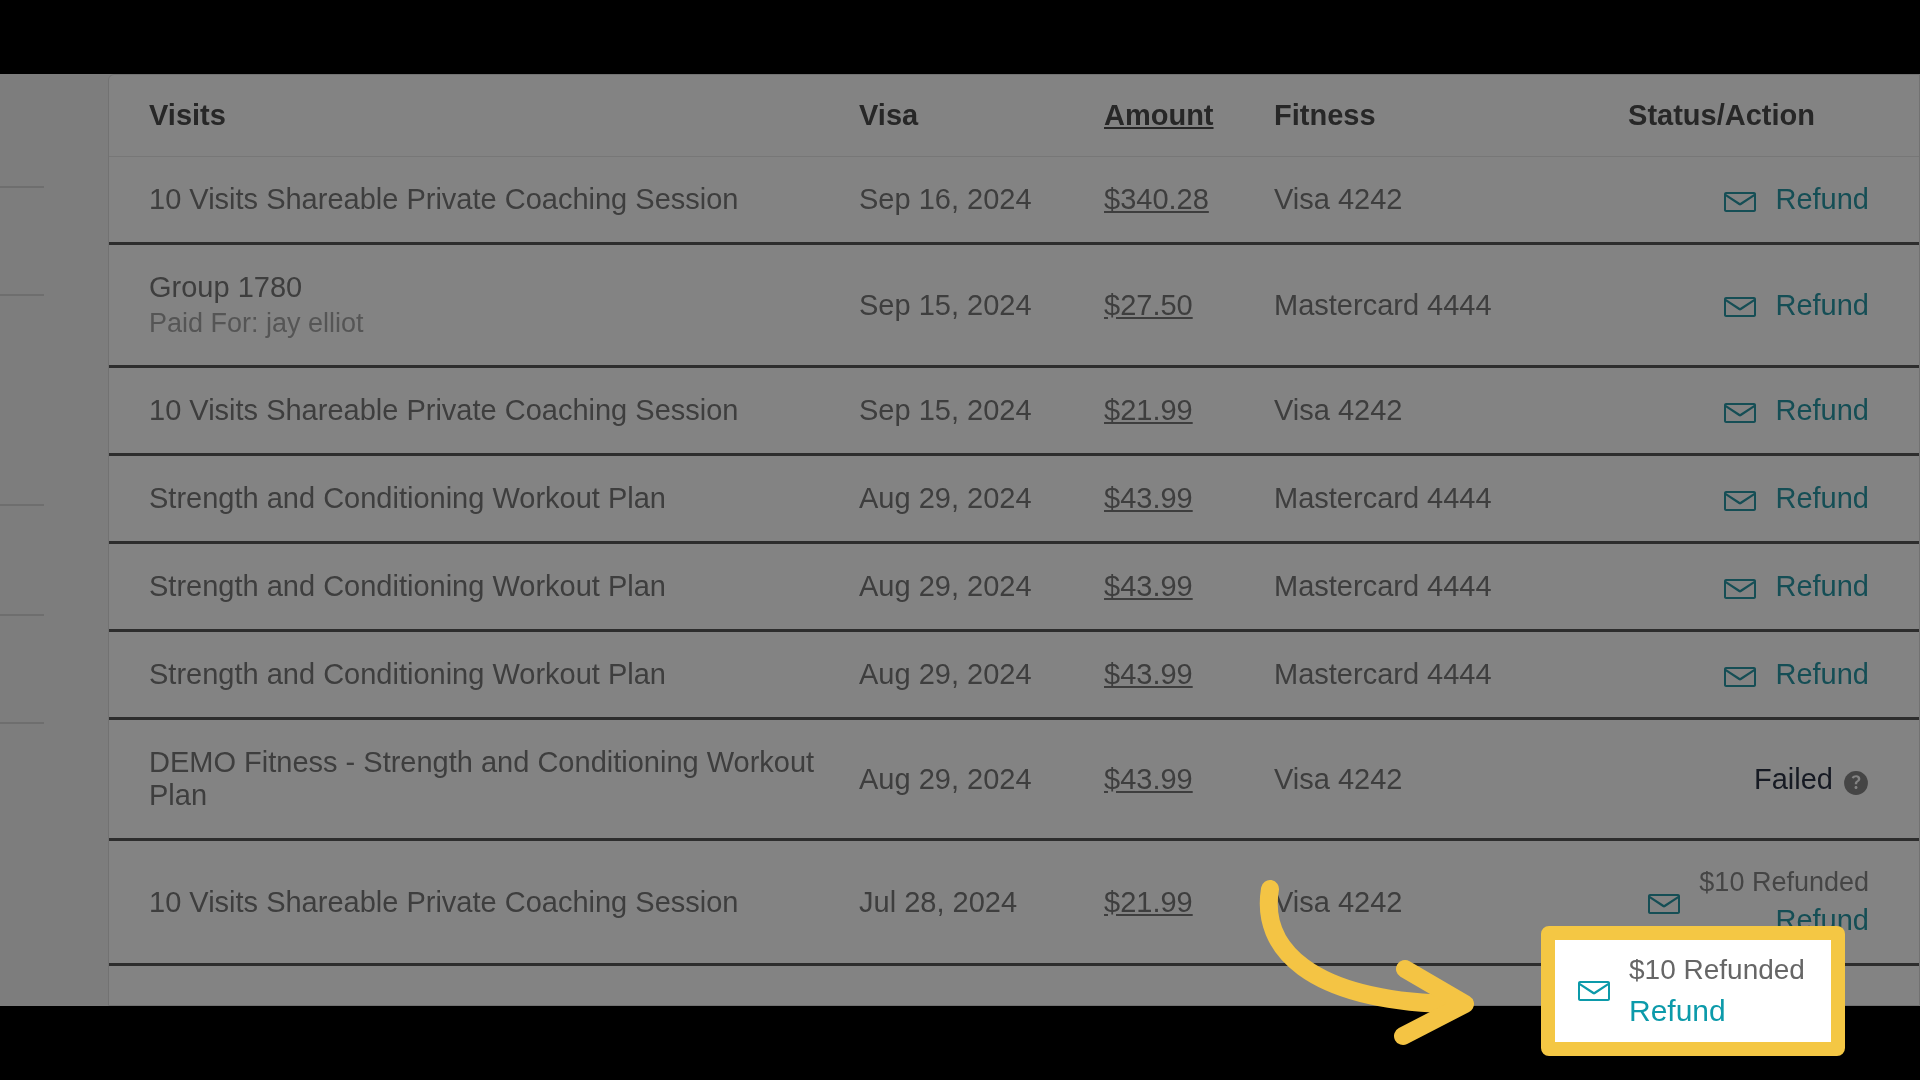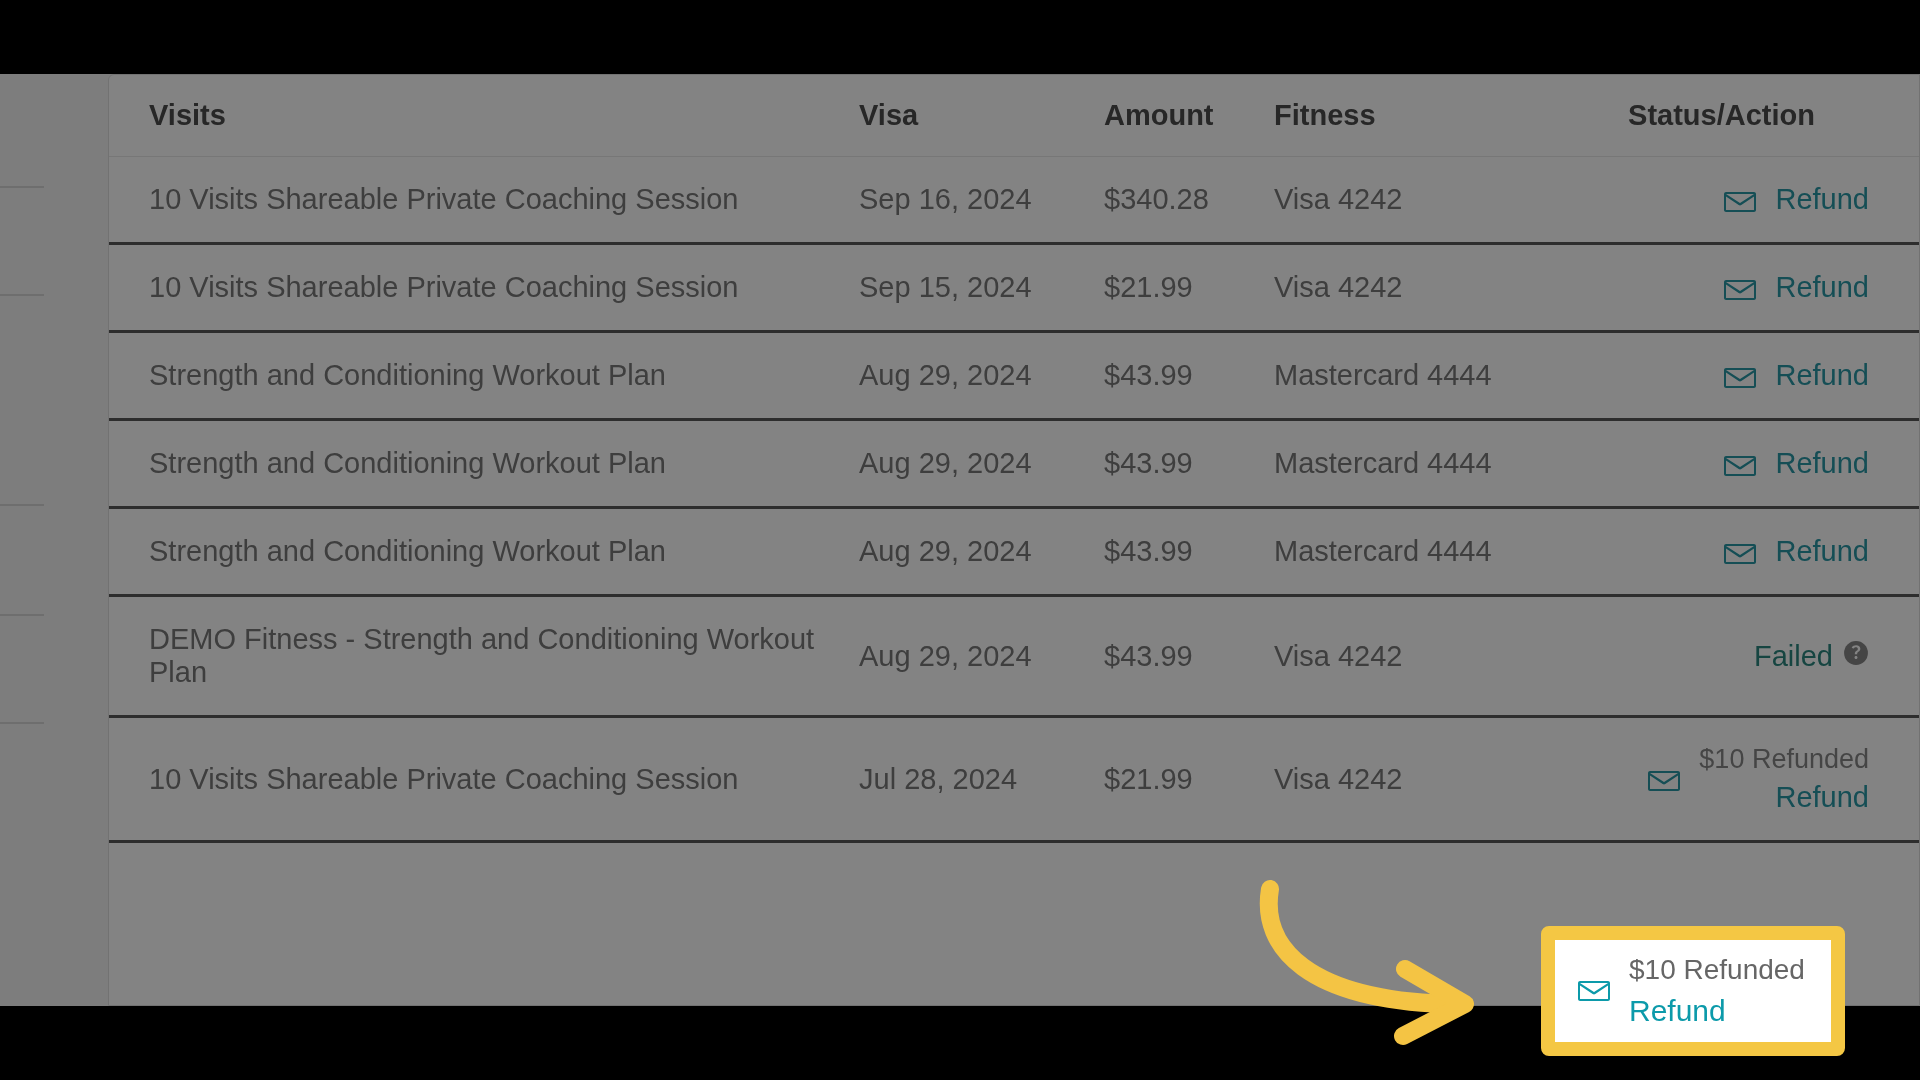--- a/index.html
+++ b/index.html
@@ -51,32 +51,32 @@
   table.grid th.right { text-align: center; }
   table.grid td {
     padding: 26px 20px;
     border-bottom: 3px solid #404040;
     vertical-align: middle;
     color: #666;
   }
   table.grid td.right { text-align: right; }
   .col-title   { width: 730px; padding-left: 40px !important; }
   .col-date    { width: 245px; }
-  .col-amount  { width: 170px; }
+  .col-amount  { width: 170px; text-decoration: underline; }
   .col-payment { width: 300px; }
   .col-status  { width: auto; padding-right: 50px !important; }
 
   .subtitle { color: #9a9a9a; font-size: 27px; margin-top: 4px; }
 
   .action-cell { display: flex; align-items: center; justify-content: flex-end; gap: 18px; }
   .action-stack { display: flex; flex-direction: column; align-items: flex-end; gap: 6px; }
 
   .refund-link { color: #0c8a9a; font-weight: 400; cursor: pointer; }
   .refunded-note { color: #777; font-size: 27px; }
-  .failed-text { color: #0f766e; display: inline-flex; align-items: flex-start; gap: 10px; }
+  .failed-text { color: #0f172a; display: inline-flex; align-items: flex-end; gap: 10px; }
 
   .mail-icon { width: 34px; height: 24px; display: inline-block; }
   .mail-icon svg { width: 100%; height: 100%; fill: #0c8a9a; }
 
   .help-icon { width: 26px; height: 26px; display: inline-block; }
   .help-icon svg { width: 100%; height: 100%; fill: #777; }
 
   
   .side-ticks {
     position: absolute;
@@ -148,20 +148,37 @@
               <div class="action-cell">
                 <span class="mail-icon"><svg viewBox="0 0 32 24">
                     <path d="M2 2h28c1 0 2 .9 2 2v16c0 1.1-1 2-2 2H2c-1 0-2-.9-2-2V4c0-1.1 1-2 2-2zm0 2l14 9L30 4H2zm28 2.5L17.3 15c-.8.5-1.8.5-2.6 0L2 6.5V20h28V6.5z"></path>
                   </svg></span>
                 <span class="refund-link">Refund</span>
               </div>
             </td>
           </tr>
           <tr>
             <td class="col-title">
+              <div>Group 1780</div>
+              <div class="subtitle">Paid For: jay elliot</div>
+            </td>
+            <td class="col-date">Sep 15, 2024</td>
+            <td class="col-amount">$27.50</td>
+            <td class="col-payment">Mastercard 4444</td>
+            <td class="col-status right">
+              <div class="action-cell">
+                <span class="mail-icon"><svg viewBox="0 0 32 24">
+                    <path d="M2 2h28c1 0 2 .9 2 2v16c0 1.1-1 2-2 2H2c-1 0-2-.9-2-2V4c0-1.1 1-2 2-2zm0 2l14 9L30 4H2zm28 2.5L17.3 15c-.8.5-1.8.5-2.6 0L2 6.5V20h28V6.5z"></path>
+                  </svg></span>
+                <span class="refund-link">Refund</span>
+              </div>
+            </td>
+          </tr>
+          <tr>
+            <td class="col-title">
               <div>10 Visits Shareable Private Coaching Session</div>
             </td>
             <td class="col-date">Sep 15, 2024</td>
             <td class="col-amount">$21.99</td>
             <td class="col-payment">Visa 4242</td>
             <td class="col-status right">
               <div class="action-cell">
                 <span class="mail-icon"><svg viewBox="0 0 32 24">
                     <path d="M2 2h28c1 0 2 .9 2 2v16c0 1.1-1 2-2 2H2c-1 0-2-.9-2-2V4c0-1.1 1-2 2-2zm0 2l14 9L30 4H2zm28 2.5L17.3 15c-.8.5-1.8.5-2.6 0L2 6.5V20h28V6.5z"></path>
                   </svg></span>

